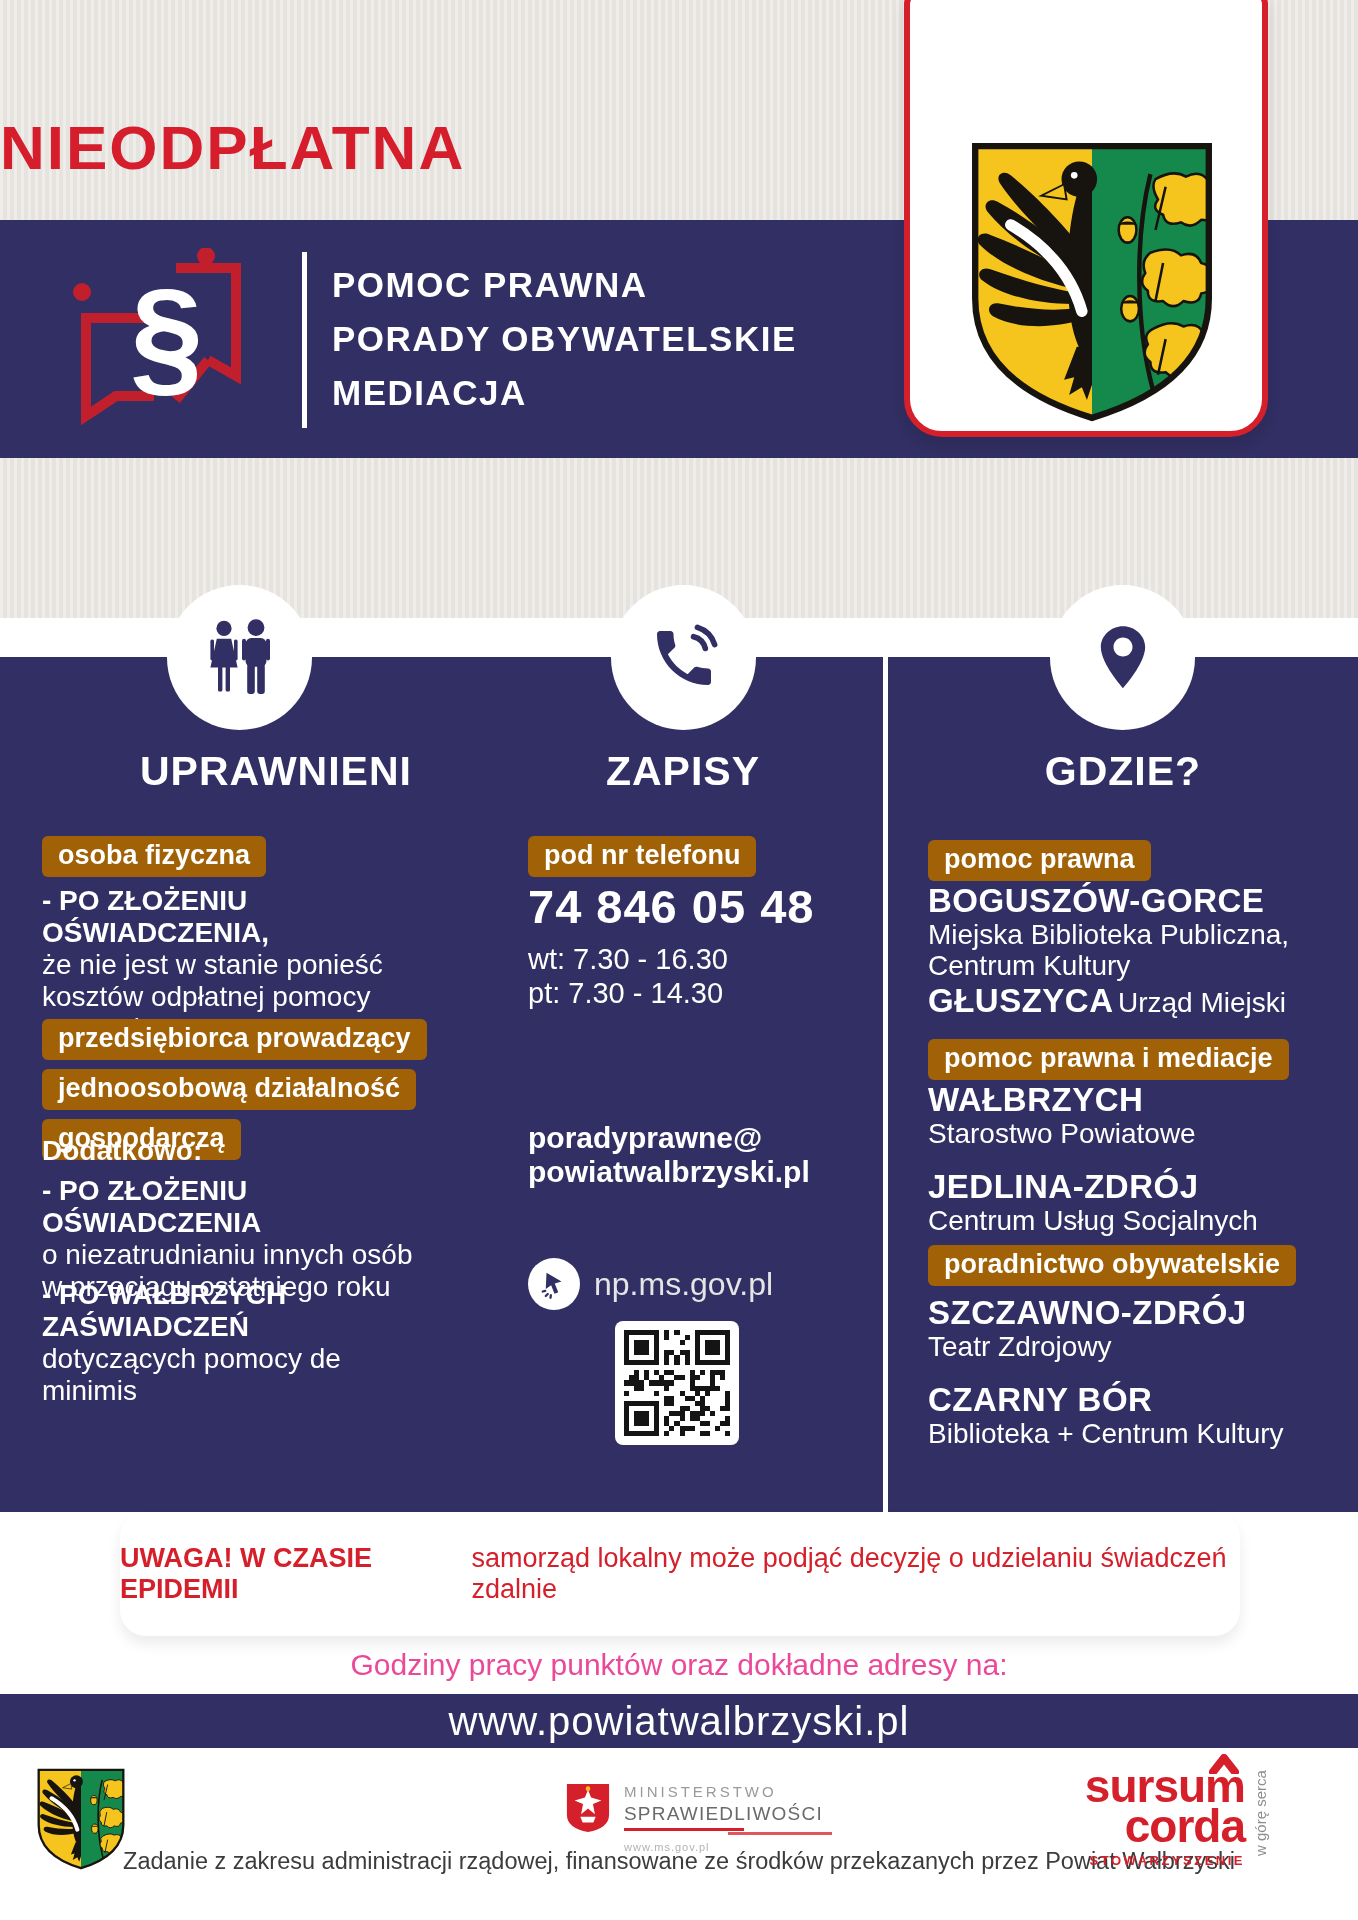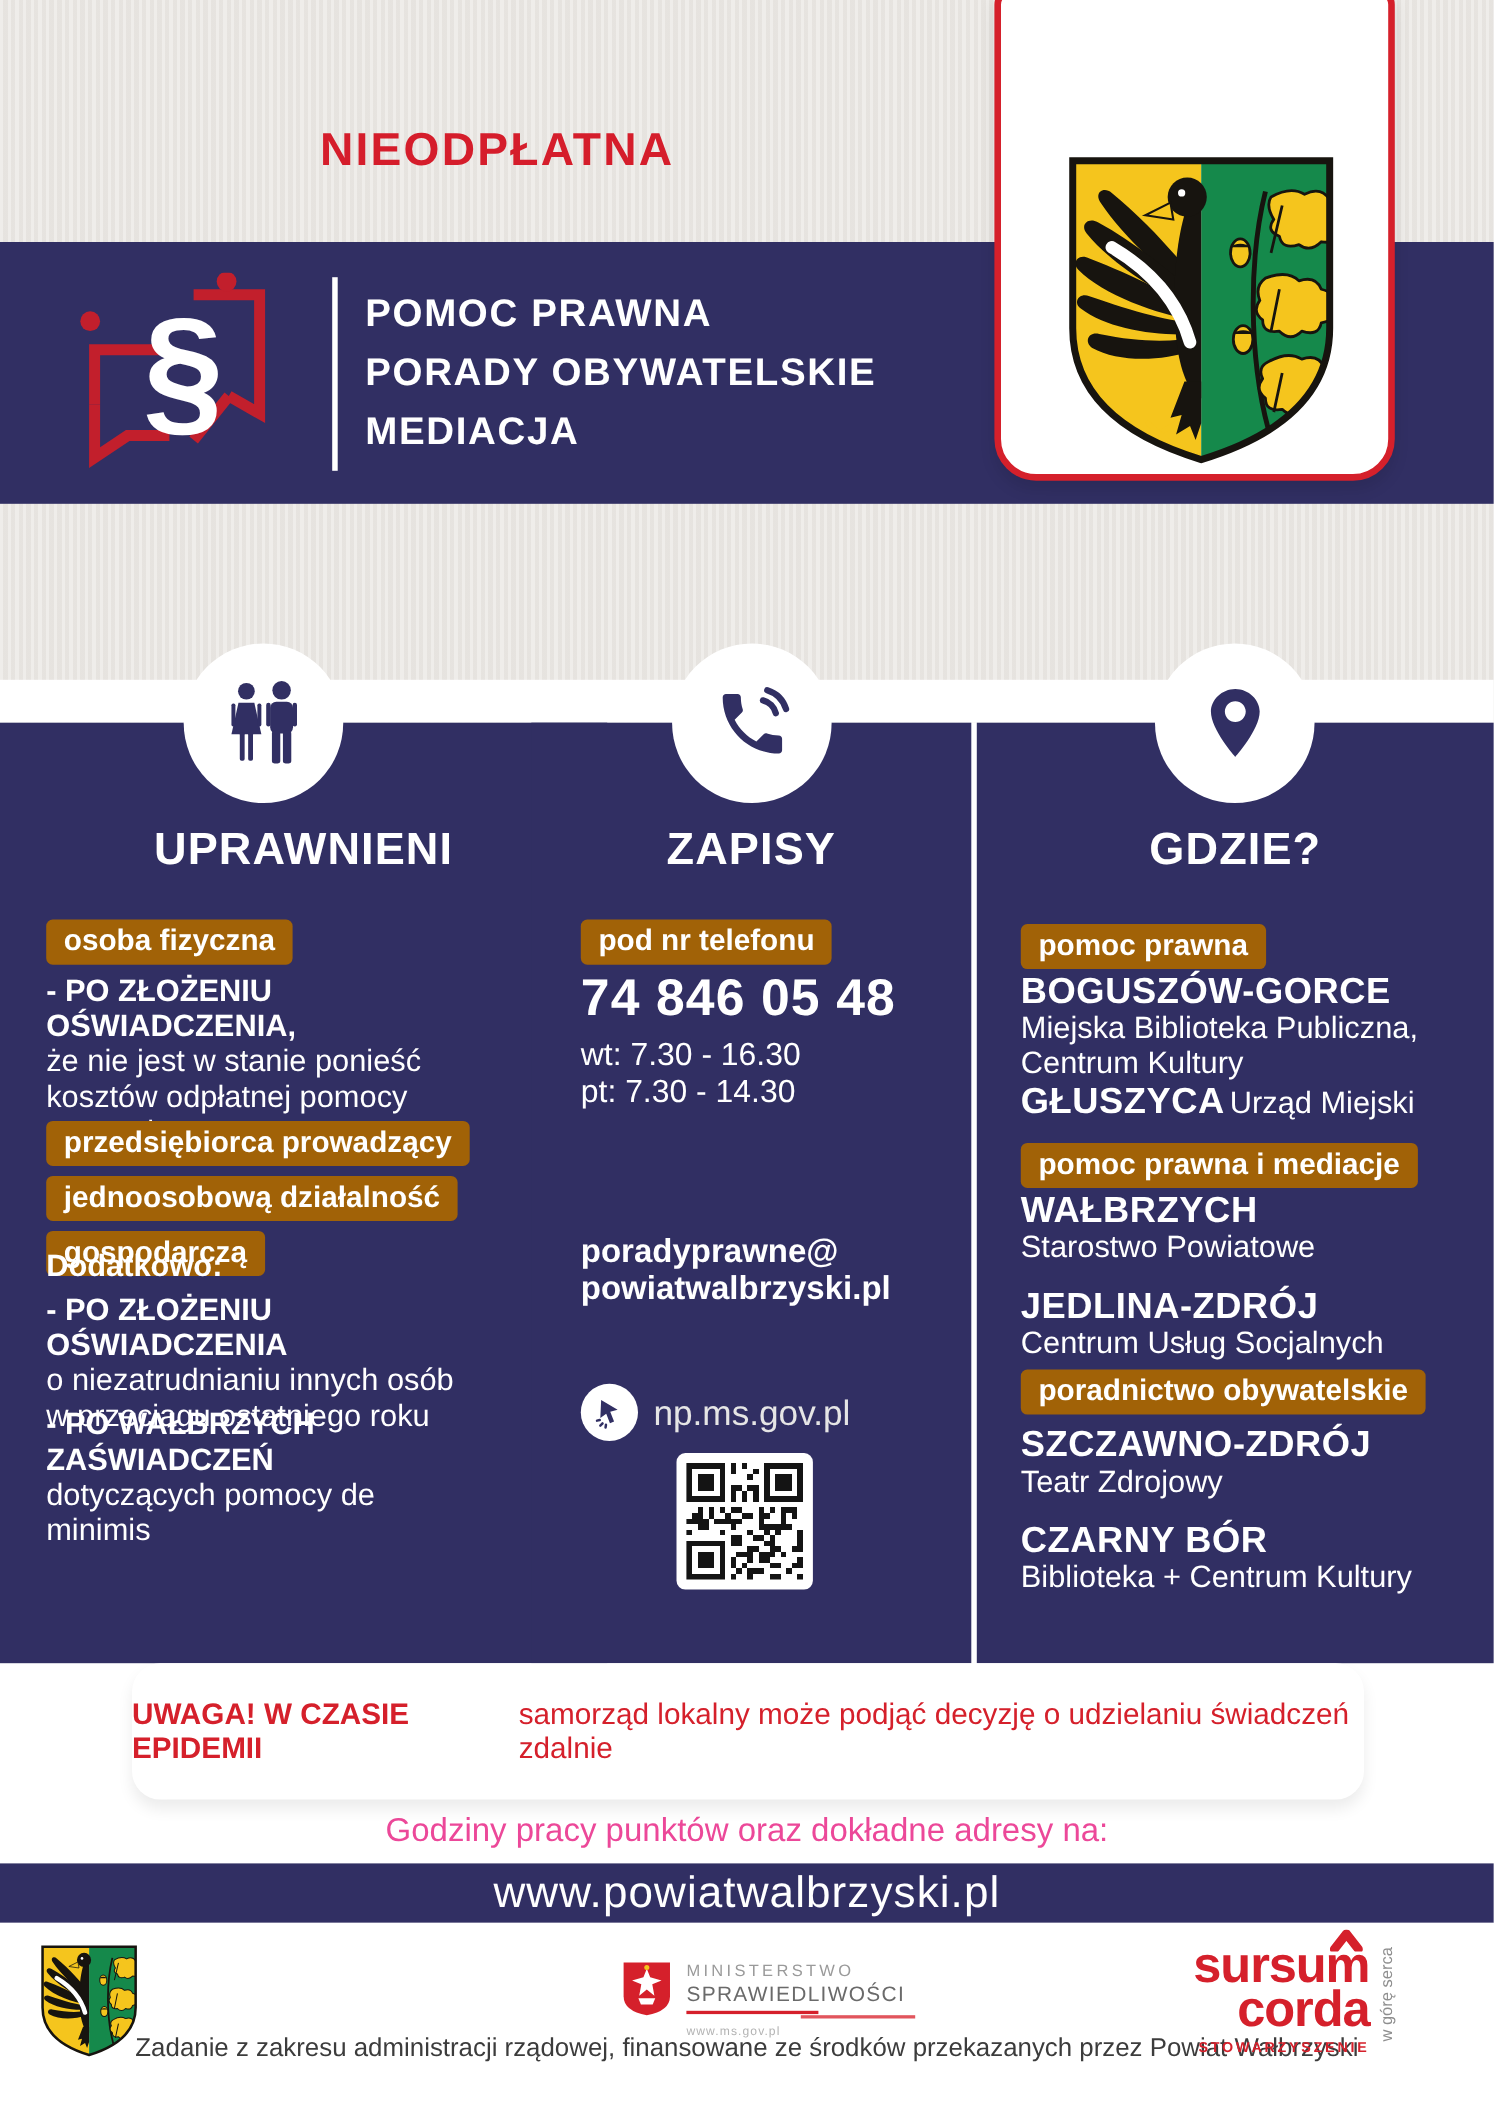--- a/index.html
+++ b/index.html
@@ -4,22 +4,22 @@
 <style>
   html,body{margin:0;padding:0;}
   body{width:1358px;height:1920px;position:relative;background:#ffffff;
        font-family:"Liberation Sans", sans-serif; overflow:hidden;}
   .abs{position:absolute;}
 
   
   .bg-top{left:0;top:0;width:1358px;height:657px;
     background:#eae7e3;
     background-image:repeating-linear-gradient(90deg, rgba(255,255,255,.25) 0 3px, rgba(0,0,0,.015) 3px 7px);}
-  .headline{left:0;top:112px;width:904px;text-align:center;
-    color:#d51d2b;font-size:42px;font-weight:bold;letter-spacing:2px;}
+  .headline{left:0;top:112px;width:904px;
+    color:#d51d2b;font-size:62px;font-weight:bold;letter-spacing:2px;}
   .band{left:0;top:220px;width:1358px;height:238px;background:#312f63;}
   .band-divider{left:302px;top:252px;width:5px;height:176px;background:#ffffff;}
   .services{left:332px;top:258px;color:#ffffff;font-size:35px;font-weight:bold;
     letter-spacing:1.5px;line-height:54px;}
   .logo{left:58px;top:248px;width:190px;height:185px;}
   .logo svg{width:100%;height:100%;}
   .logo .par{position:absolute;left:72px;top:8px;width:70px;text-align:center;
     color:#ffffff;font-size:132px;font-weight:bold;line-height:160px;}
   .white-strip{left:0;top:618px;width:1358px;height:39px;background:#ffffff;}
 

